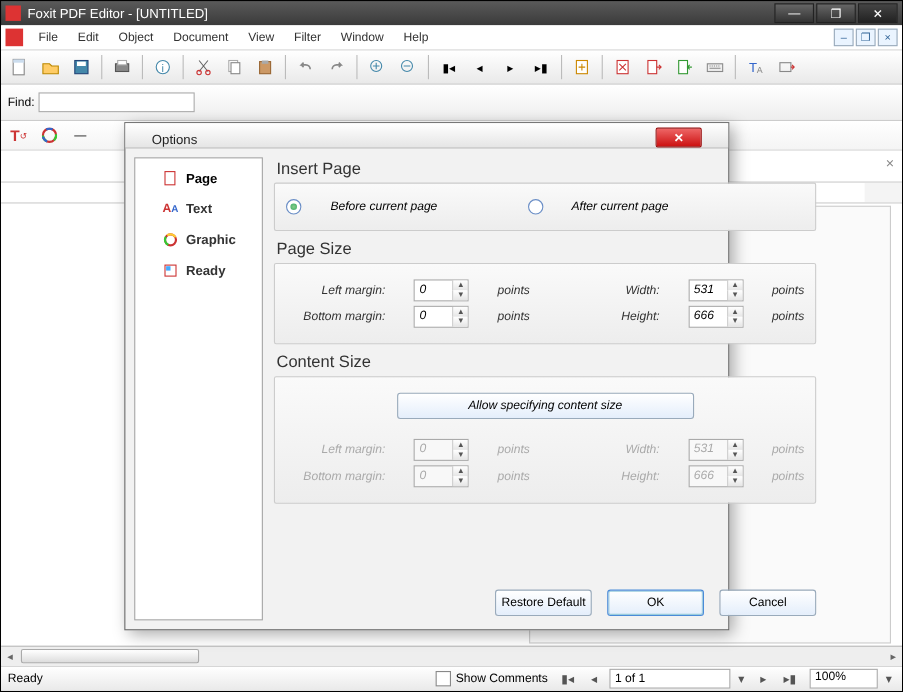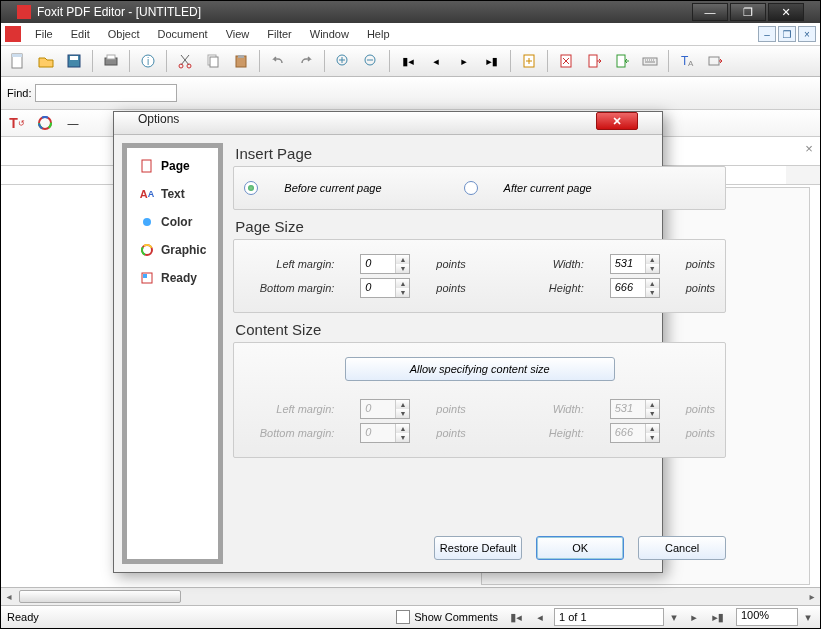--- a/index.html
+++ b/index.html
@@ -15,21 +15,21 @@
   background: #000;
   display: flex; flex-direction: column;
   border: 1px solid #000;
   box-sizing: border-box;
 }
 .titlebar {
   height: 22px;
   background: linear-gradient(#5a5a5a, #3a3a3a);
   color: #fff;
   display: flex; align-items: center;
-  padding: 0 16px;
+  padding: 0 4px;
   font-size: 12px;
 }
 .titlebar .appicon {
   width: 14px; height: 14px;
   background: #d33;
   margin-right: 6px;
 }
 .titlebar .btns {
   margin-left: auto;
   display: flex; gap: 2px;
@@ -214,21 +214,21 @@
   width: 548px; height: 460px;
   background: #f2f2f2;
   border: 1px solid #6a6a6a;
   box-shadow: 4px 4px 14px rgba(0,0,0,.35);
   display: flex; flex-direction: column;
 }
 .dialog .dt {
   height: 22px;
   background: linear-gradient(#fff,#e5e5e5);
   border-bottom: 1px solid #bbb;
-  display:flex; align-items:flex-start;
+  display:flex; align-items:flex-end;
   padding: 0 24px;
 }
 .dialog .dt .title { font-size: 12px; color:#222; }
 .dialog .dt .closebtn {
   margin-left:auto;
   width: 40px; height: 16px;
   background: linear-gradient(#e66,#c11);
   border:1px solid #911;
   border-radius: 2px;
   color:#fff;
@@ -237,22 +237,22 @@
 }
 .dialog .body {
   flex:1;
   display:flex;
   padding: 8px;
   gap: 10px;
 }
 .sidecats {
   width: 110px;
   background:#fff;
-  border:5px solid #a3a3a3;
-  padding: 4px 4px;
+  border:1px solid #a3a3a3;
+  padding: 4px 16px;
 }
 .sidecats .cat {
   display:flex; align-items:center;
   gap: 6px;
   padding: 6px 8px;
   font-size: 12px;
   font-weight: bold;
   color: #333;
   cursor: default;
 }
@@ -584,28 +584,20 @@
           </div>
           <div class="cat">
             <span class="caticon">
                 <span style="color:#c33;font-size:11px;font-weight:bold;">A</span>
                 <span style="color:#36c;font-size:9px;">A</span>
               </span>
             <span>Text</span>
           </div>
           <div class="cat">
             <span class="caticon">
-                <svg width="12" height="12">
-                  <circle cx="6" cy="6" r="4" fill="#4af"></circle>
-                </svg>
-              </span>
-            <span>Color</span>
-          </div>
-          <div class="cat">
-            <span class="caticon">
                 <svg width="14" height="14">
                   <circle cx="7" cy="7" r="5" fill="none" stroke="#c33" stroke-width="2"></circle>
                   <circle cx="7" cy="7" r="5" fill="none" stroke="#3c3" stroke-width="2" stroke-dasharray="8 22" transform="rotate(120 7 7)"></circle>
                   <circle cx="7" cy="7" r="5" fill="none" stroke="#fc3" stroke-width="2" stroke-dasharray="8 22" transform="rotate(240 7 7)"></circle>
                 </svg>
               </span>
             <span>Graphic</span>
           </div>
           <div class="cat">
             <span class="caticon">

